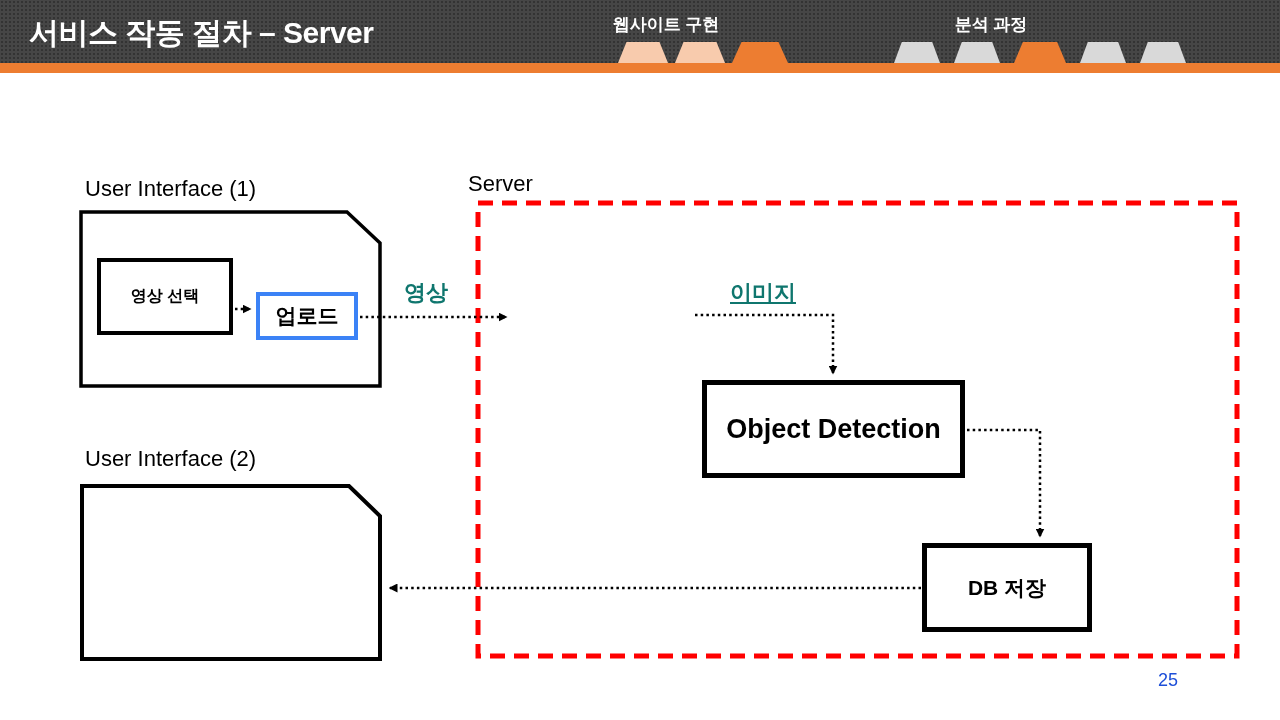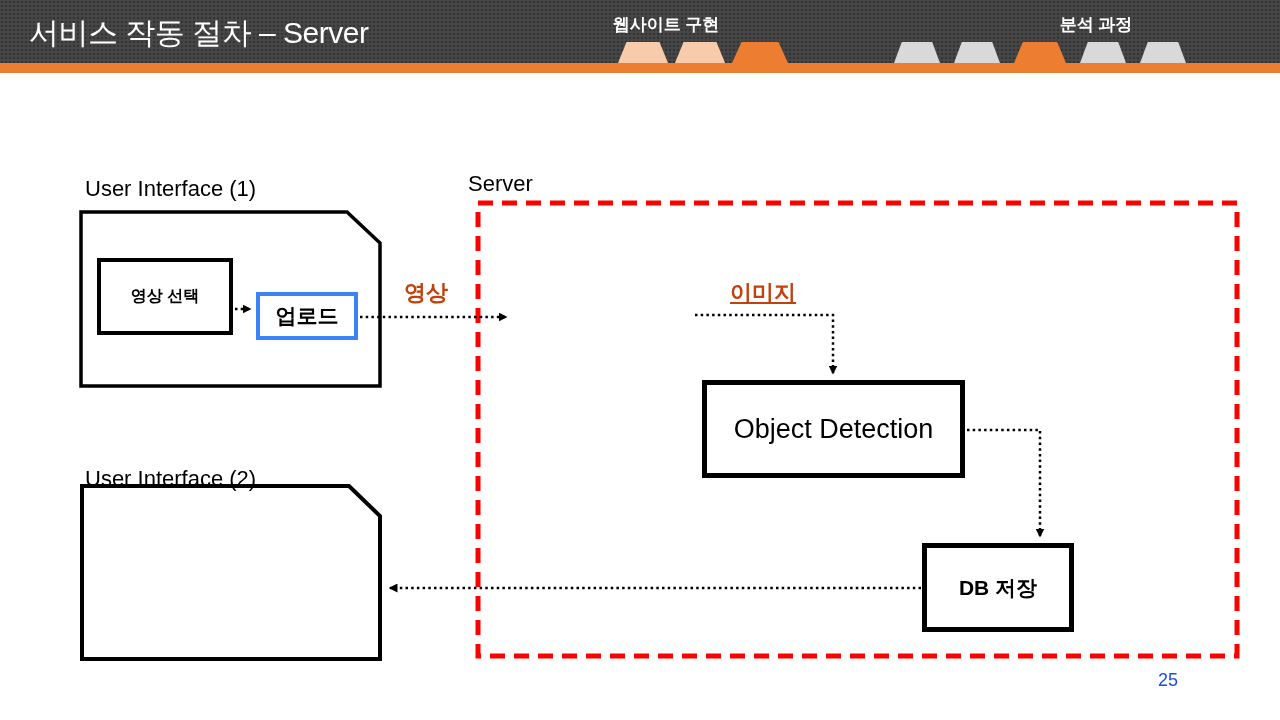--- a/index.html
+++ b/index.html
@@ -17,30 +17,30 @@
     background-color: #464646;
     background-image: radial-gradient(circle, rgba(0,0,0,0.28) 1px, transparent 1.1px);
     background-size: 4px 4px;
   }
   .accent-bar {
     position: absolute; left: 0; top: 63px; width: 1280px; height: 10px;
     background: #ED7D31;
   }
   .slide-title {
     position: absolute; left: 29px; top: 13px;
-    color: #ffffff; font-size: 30px; font-weight: 400; letter-spacing: -0.5px;
+    color: #ffffff; font-size: 30px; font-weight: 700; letter-spacing: -0.5px;
     white-space: nowrap;
     text-align: right;
   }
   .tab-group-label {
     position: absolute; top: 13px; transform: translateX(-50%);
     color: #ffffff; font-size: 17px; font-weight: 700; white-space: nowrap;
   }
   .tab-label-1 { left: 666px; }
-  .tab-label-2 { left: 1096px; }
+  .tab-label-2 { left: 991px; }
   .steps-row { position: absolute; top: 42px; height: 21px; display: flex; align-items: flex-end; }
   .steps-1 { left: 618px; gap: 7px; }
   .steps-2 { left: 894px; gap: 14px; }
   .step {
     height: 21px;
     clip-path: polygon(17% 0%, 83% 0%, 100% 100%, 0% 100%);
   }
   .steps-1 .step { width: 50px; }
   .steps-1 .step-orange { width: 56px; }
   .steps-2 .step { width: 46px; }
@@ -51,35 +51,35 @@
 
   
   .diagram-svg { position: absolute; left: 0; top: 0; z-index: 1; }
 
   .dg-label {
     position: absolute; z-index: 2; color: #000;
     font-size: 22px; font-weight: 400; white-space: nowrap;
   }
   .lbl-ui1    { left: 85px;  top: 176px; }
   .lbl-server { left: 468px; top: 171px; }
-  .lbl-ui2    { left: 85px;  top: 446px; margin-top: 20px; }
+  .lbl-ui2    { left: 85px;  top: 446px; }
 
   .node {
     position: absolute; z-index: 2; background: #ffffff;
     display: flex; align-items: center; justify-content: center;
     color: #000; font-weight: 700; text-align: center; white-space: nowrap;
   }
   .node-select { left: 97px;  top: 258px; width: 136px; height: 77px; border: 4px solid #000; font-size: 16px; }
   .node-upload { left: 256px; top: 292px; width: 102px; height: 48px; border: 4px solid #3b82f6; font-size: 21px; }
   .node-frame  { left: 512px; top: 265px; width: 181px; height: 98px; border: 5px solid #000; font-size: 21px; }
-  .node-od     { left: 702px; top: 380px; width: 263px; height: 98px; border: 5px solid #000; font-size: 27px; font-weight: 400; }
-  .node-db     { left: 922px; top: 543px; width: 152px; height: 89px; border: 5px solid #000; font-size: 21px; font-weight: 600; }
+  .node-od     { left: 702px; top: 380px; width: 263px; height: 98px; border: 5px solid #000; font-size: 27px; font-weight: 700; }
+  .node-db     { left: 922px; top: 543px; width: 170px; height: 89px; border: 5px solid #000; font-size: 21px; font-weight: 600; }
 
   .edge-label {
-    position: absolute; z-index: 2; color: #c2410c;
+    position: absolute; z-index: 2; color: #0f766e;
     font-size: 22px; font-weight: 700; white-space: nowrap;
   }
   .edge-video { left: 404px; top: 278px; }
   .edge-image { left: 730px; top: 278px; text-decoration: underline; }
 
   .page-number {
     position: absolute; left: 1158px; top: 670px; z-index: 2;
     color: #1d4ed8; font-size: 18px;
   }
 </style>

